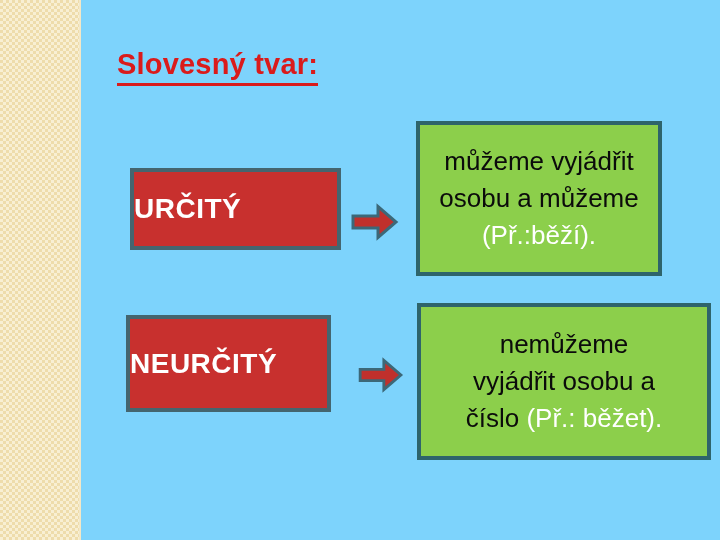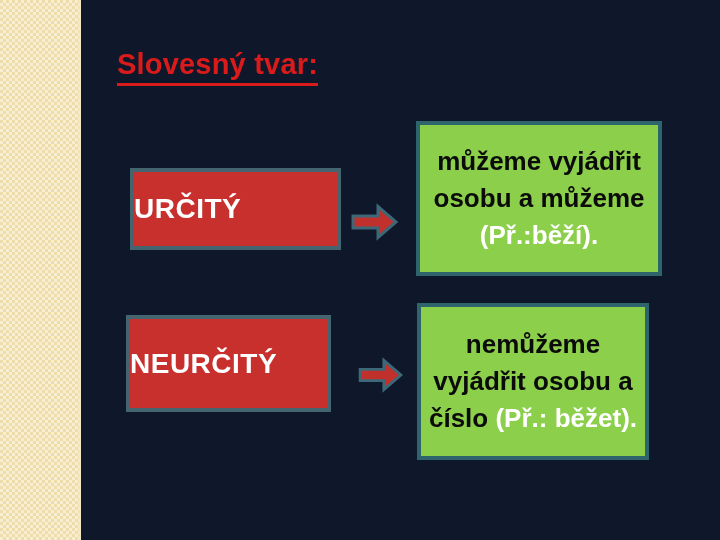--- a/index.html
+++ b/index.html
@@ -1,19 +1,19 @@
 <!DOCTYPE html>
 <html><head>
 <meta charset="utf-8">
 <style>
   html,body{margin:0;padding:0;background:#ffffff;}
   .slide{
     position:relative;
     width:720px;height:540px;
-    background:#0f172a;
+    background:#7dd3fc;
     overflow:hidden;
     font-family:"Liberation Sans",sans-serif;
   }
   
   .stripe{
     position:absolute;left:0;top:0;width:79px;height:540px;
     background-color:#eedcab;
     background-image:
       linear-gradient(45deg,#f8efd3 25%,transparent 25%,transparent 75%,#f8efd3 75%),
       linear-gradient(45deg,#f8efd3 25%,transparent 25%,transparent 75%,#f8efd3 75%);
@@ -40,25 +40,25 @@
     letter-spacing:0.5px;
   }
   .red-box.finite{left:130px;top:168px;width:211px;height:82px;}
   .red-box.infinite{left:126px;top:315px;width:205px;height:97px;}
   .green-box{
     position:absolute;
     background:#8ccf4b;
     border:4px solid #2e646b;
     box-sizing:border-box;
     display:flex;flex-direction:column;align-items:center;justify-content:center;
-    font-weight:bold;font-size:26px;line-height:37px;
+    font-weight:normal;font-size:26px;line-height:37px;
     color:#0b0b0b;text-align:right;
   }
   .green-box.finite{left:416px;top:121px;width:246px;height:155px;}
-  .green-box.infinite{left:417px;top:303px;width:232px;height:157px;}
+  .green-box.infinite{left:417px;top:303px;width:294px;height:157px;}
   .t-light{color:#ffffff;}
   .t-dark{color:#0b0b0b;margin-top:34px;}
   .arrow{position:absolute;}
   .arrow.a1{left:350px;top:203px;}
   .arrow.a2{left:356px;top:357px;}
 </style>
 </head>
 <body>
 
 <div class="slide">

